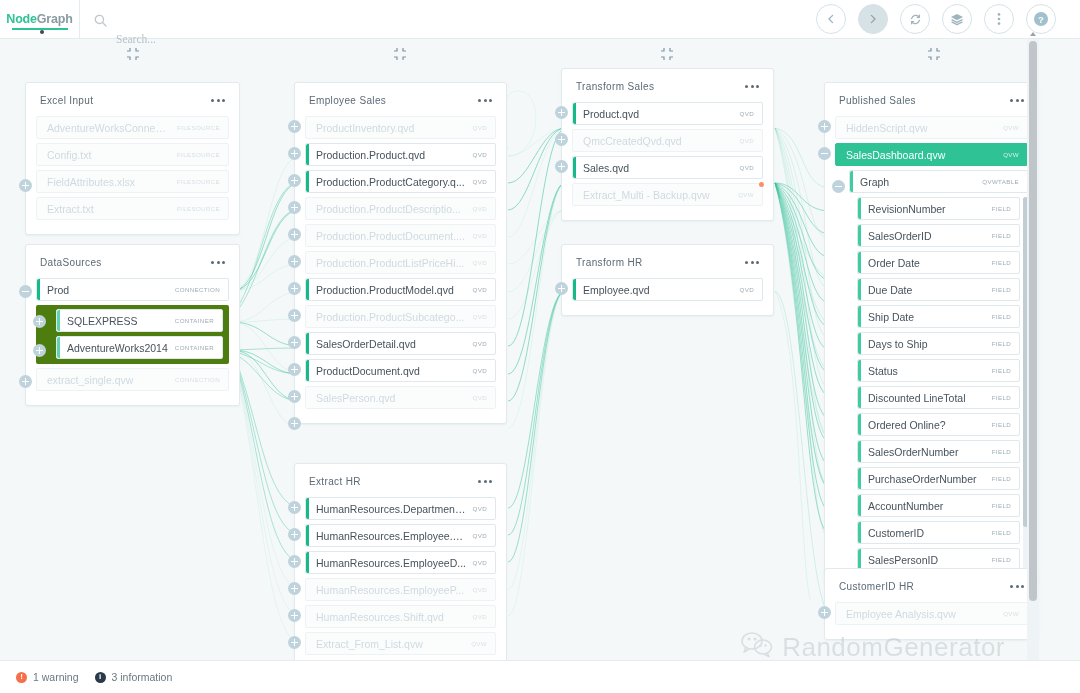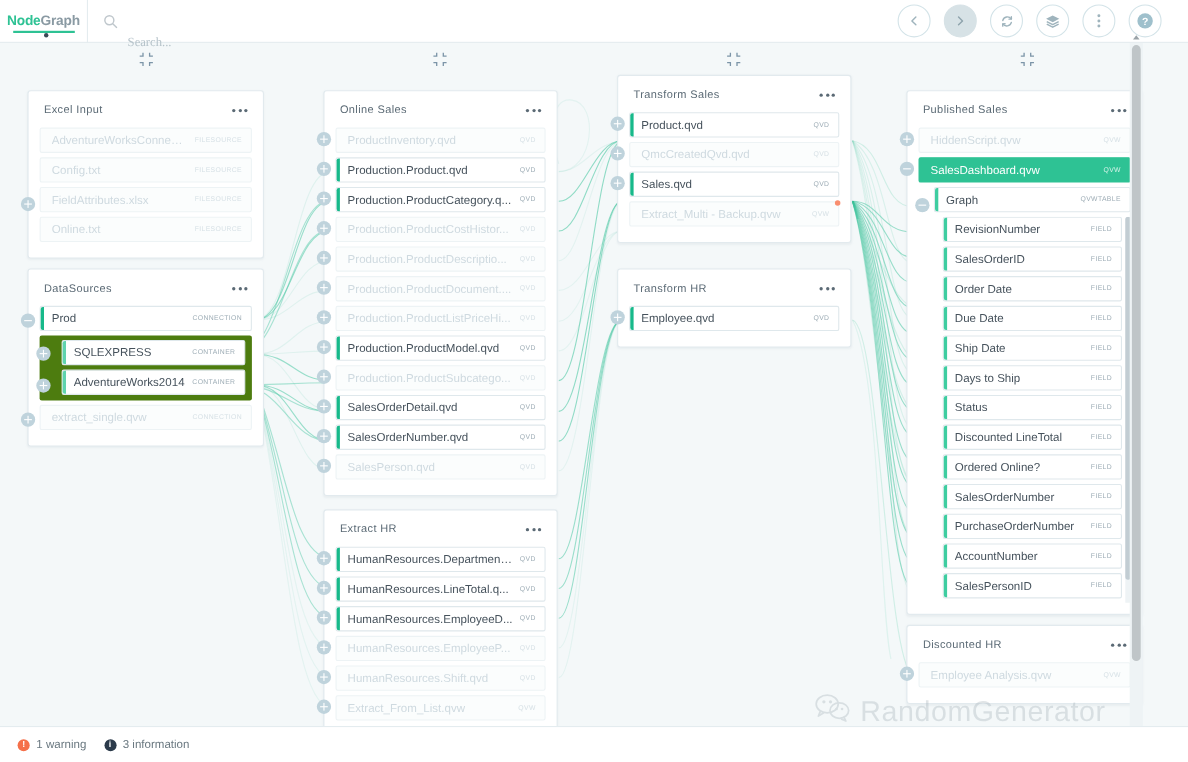--- a/index.html
+++ b/index.html
@@ -407,21 +407,21 @@
         </div>
         <div class="node faded">
           <span class="label">Config.txt</span>
           <span class="type">FILESOURCE</span>
         </div>
         <div class="node faded">
           <span class="label">FieldAttributes.xlsx</span>
           <span class="type">FILESOURCE</span>
         </div>
         <div class="node faded">
-          <span class="label">Online.txt</span>
+          <span class="label">Extract.txt</span>
           <span class="type">FILESOURCE</span>
         </div>
       </div>
       <div class="conn plus" style="left:-7px; top:96px;"></div>
     </div>
 
     <div class="panel" style="left:25px; top:205px; width:215px;">
       <div class="panel-head">
         <span class="panel-title">DataSources</span>
         <span class="dots">
@@ -454,21 +454,21 @@
         </div>
       </div>
       <div class="conn" style="left:-7px; top:40px;"></div>
       <div class="conn plus" style="left:7px; top:70px;"></div>
       <div class="conn plus" style="left:7px; top:99px;"></div>
       <div class="conn plus" style="left:-7px; top:130px;"></div>
     </div>
 
     <div class="panel" style="left:294px; top:43px; width:213px;">
       <div class="panel-head">
-        <span class="panel-title">Online Sales</span>
+        <span class="panel-title">Employee Sales</span>
         <span class="dots">
             <i></i>
             <i></i>
             <i></i>
           </span>
       </div>
       <div class="panel-body">
         <div class="node faded">
           <span class="label">ProductInventory.qvd</span>
           <span class="type">QVD</span>
@@ -477,24 +477,20 @@
           <span class="bar"></span>
           <span class="label">Production.Product.qvd</span>
           <span class="type">QVD</span>
         </div>
         <div class="node">
           <span class="bar"></span>
           <span class="label">Production.ProductCategory.q...</span>
           <span class="type">QVD</span>
         </div>
         <div class="node faded">
-          <span class="label">Production.ProductCostHistor...</span>
-          <span class="type">QVD</span>
-        </div>
-        <div class="node faded">
           <span class="label">Production.ProductDescriptio...</span>
           <span class="type">QVD</span>
         </div>
         <div class="node faded">
           <span class="label">Production.ProductDocument....</span>
           <span class="type">QVD</span>
         </div>
         <div class="node faded">
           <span class="label">Production.ProductListPriceHi...</span>
           <span class="type">QVD</span>
@@ -508,21 +504,21 @@
           <span class="label">Production.ProductSubcatego...</span>
           <span class="type">QVD</span>
         </div>
         <div class="node">
           <span class="bar"></span>
           <span class="label">SalesOrderDetail.qvd</span>
           <span class="type">QVD</span>
         </div>
         <div class="node">
           <span class="bar"></span>
-          <span class="label">SalesOrderNumber.qvd</span>
+          <span class="label">ProductDocument.qvd</span>
           <span class="type">QVD</span>
         </div>
         <div class="node faded">
           <span class="label">SalesPerson.qvd</span>
           <span class="type">QVD</span>
         </div>
       </div>
       <div class="conn plus" style="left:-7px; top:37px;"></div>
       <div class="conn plus" style="left:-7px; top:64px;"></div>
       <div class="conn plus" style="left:-7px; top:91px;"></div>
@@ -547,21 +543,21 @@
           </span>
       </div>
       <div class="panel-body">
         <div class="node">
           <span class="bar"></span>
           <span class="label">HumanResources.Department...</span>
           <span class="type">QVD</span>
         </div>
         <div class="node">
           <span class="bar"></span>
-          <span class="label">HumanResources.LineTotal.q...</span>
+          <span class="label">HumanResources.Employee.q...</span>
           <span class="type">QVD</span>
         </div>
         <div class="node">
           <span class="bar"></span>
           <span class="label">HumanResources.EmployeeD...</span>
           <span class="type">QVD</span>
         </div>
         <div class="node faded">
           <span class="label">HumanResources.EmployeeP...</span>
           <span class="type">QVD</span>
@@ -716,37 +712,42 @@
             <span class="label">PurchaseOrderNumber</span>
             <span class="type">FIELD</span>
           </div>
           <div class="node indent2">
             <span class="bar mid"></span>
             <span class="label">AccountNumber</span>
             <span class="type">FIELD</span>
           </div>
           <div class="node indent2">
             <span class="bar mid"></span>
+            <span class="label">CustomerID</span>
+            <span class="type">FIELD</span>
+          </div>
+          <div class="node indent2">
+            <span class="bar mid"></span>
             <span class="label">SalesPersonID</span>
             <span class="type">FIELD</span>
           </div>
 
           <div class="field-scrollbar">
               <i></i>
             </div>
         </div>
       </div>
       <div class="conn plus" style="left:-7px; top:37px;"></div>
       <div class="conn" style="left:-7px; top:64px;"></div>
       <div class="conn" style="left:7px; top:97px;"></div>
     </div>
 
     <div class="panel" style="left:824px; top:529px; width:215px;">
       <div class="panel-head">
-        <span class="panel-title">Discounted HR</span>
+        <span class="panel-title">CustomerID HR</span>
         <span class="dots">
             <i></i>
             <i></i>
             <i></i>
           </span>
       </div>
       <div class="panel-body">
         <div class="node faded">
           <span class="label">Employee Analysis.qvw</span>
           <span class="type">QVW</span>

